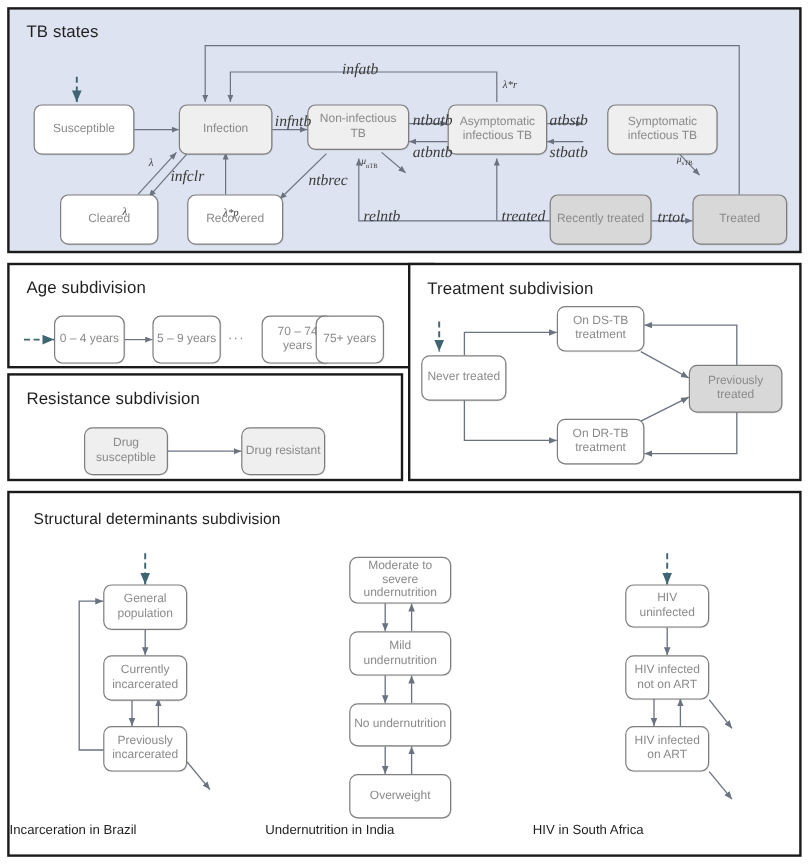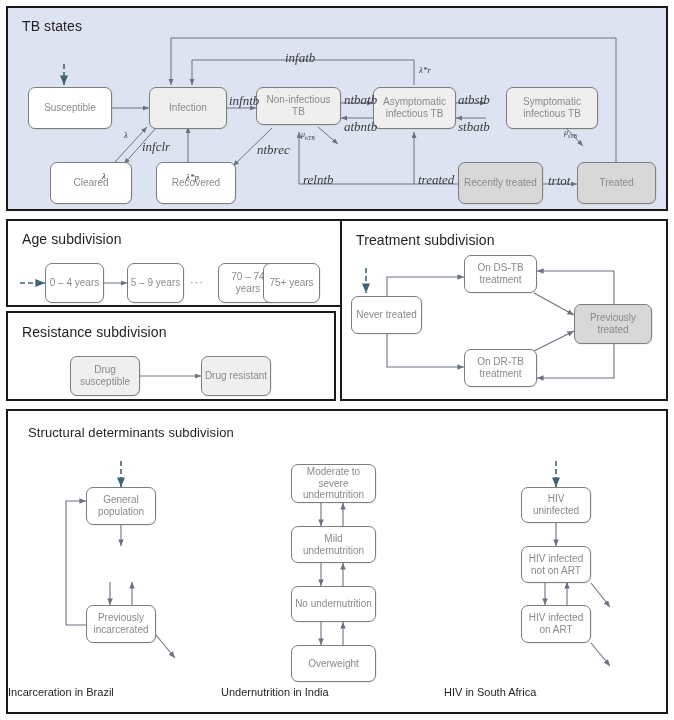--- a/index.html
+++ b/index.html
@@ -236,20 +236,21 @@
       <path d="M313,92 L313,115"></path>
       <path d="M335,115 L335,92"></path>
       <path d="M313,152 L313,175"></path>
       <path d="M335,175 L335,152"></path>
       <path d="M313,211 L313,234"></path>
       <path d="M335,234 L335,211"></path>
     </g>
   </svg>
 
   <div class="nodebox w" style="left:78px;top:76px;width:70px;height:38px;">General population</div>
+  <div class="nodebox w" style="left:78px;top:135px;width:70px;height:38px;">Currently incarcerated</div>
   <div class="nodebox w" style="left:78px;top:194px;width:70px;height:38px;">Previously incarcerated</div>
   <div class="caption" style="left:0px;top:275px;width:226px;">Incarceration in Brazil</div>
 
   <div class="nodebox w" style="left:283px;top:53px;width:85px;height:39px;">Moderate to severe undernutrition</div>
   <div class="nodebox w" style="left:283px;top:115px;width:85px;height:37px;">Mild undernutrition</div>
   <div class="nodebox w" style="left:283px;top:175px;width:85px;height:36px;">No undernutrition</div>
   <div class="nodebox w" style="left:283px;top:234px;width:85px;height:37px;">Overweight</div>
   <div class="caption" style="left:213px;top:275px;width:226px;">Undernutrition in India</div>
 
   <div class="nodebox w" style="left:513px;top:76px;width:70px;height:36px;">HIV uninfected</div>

